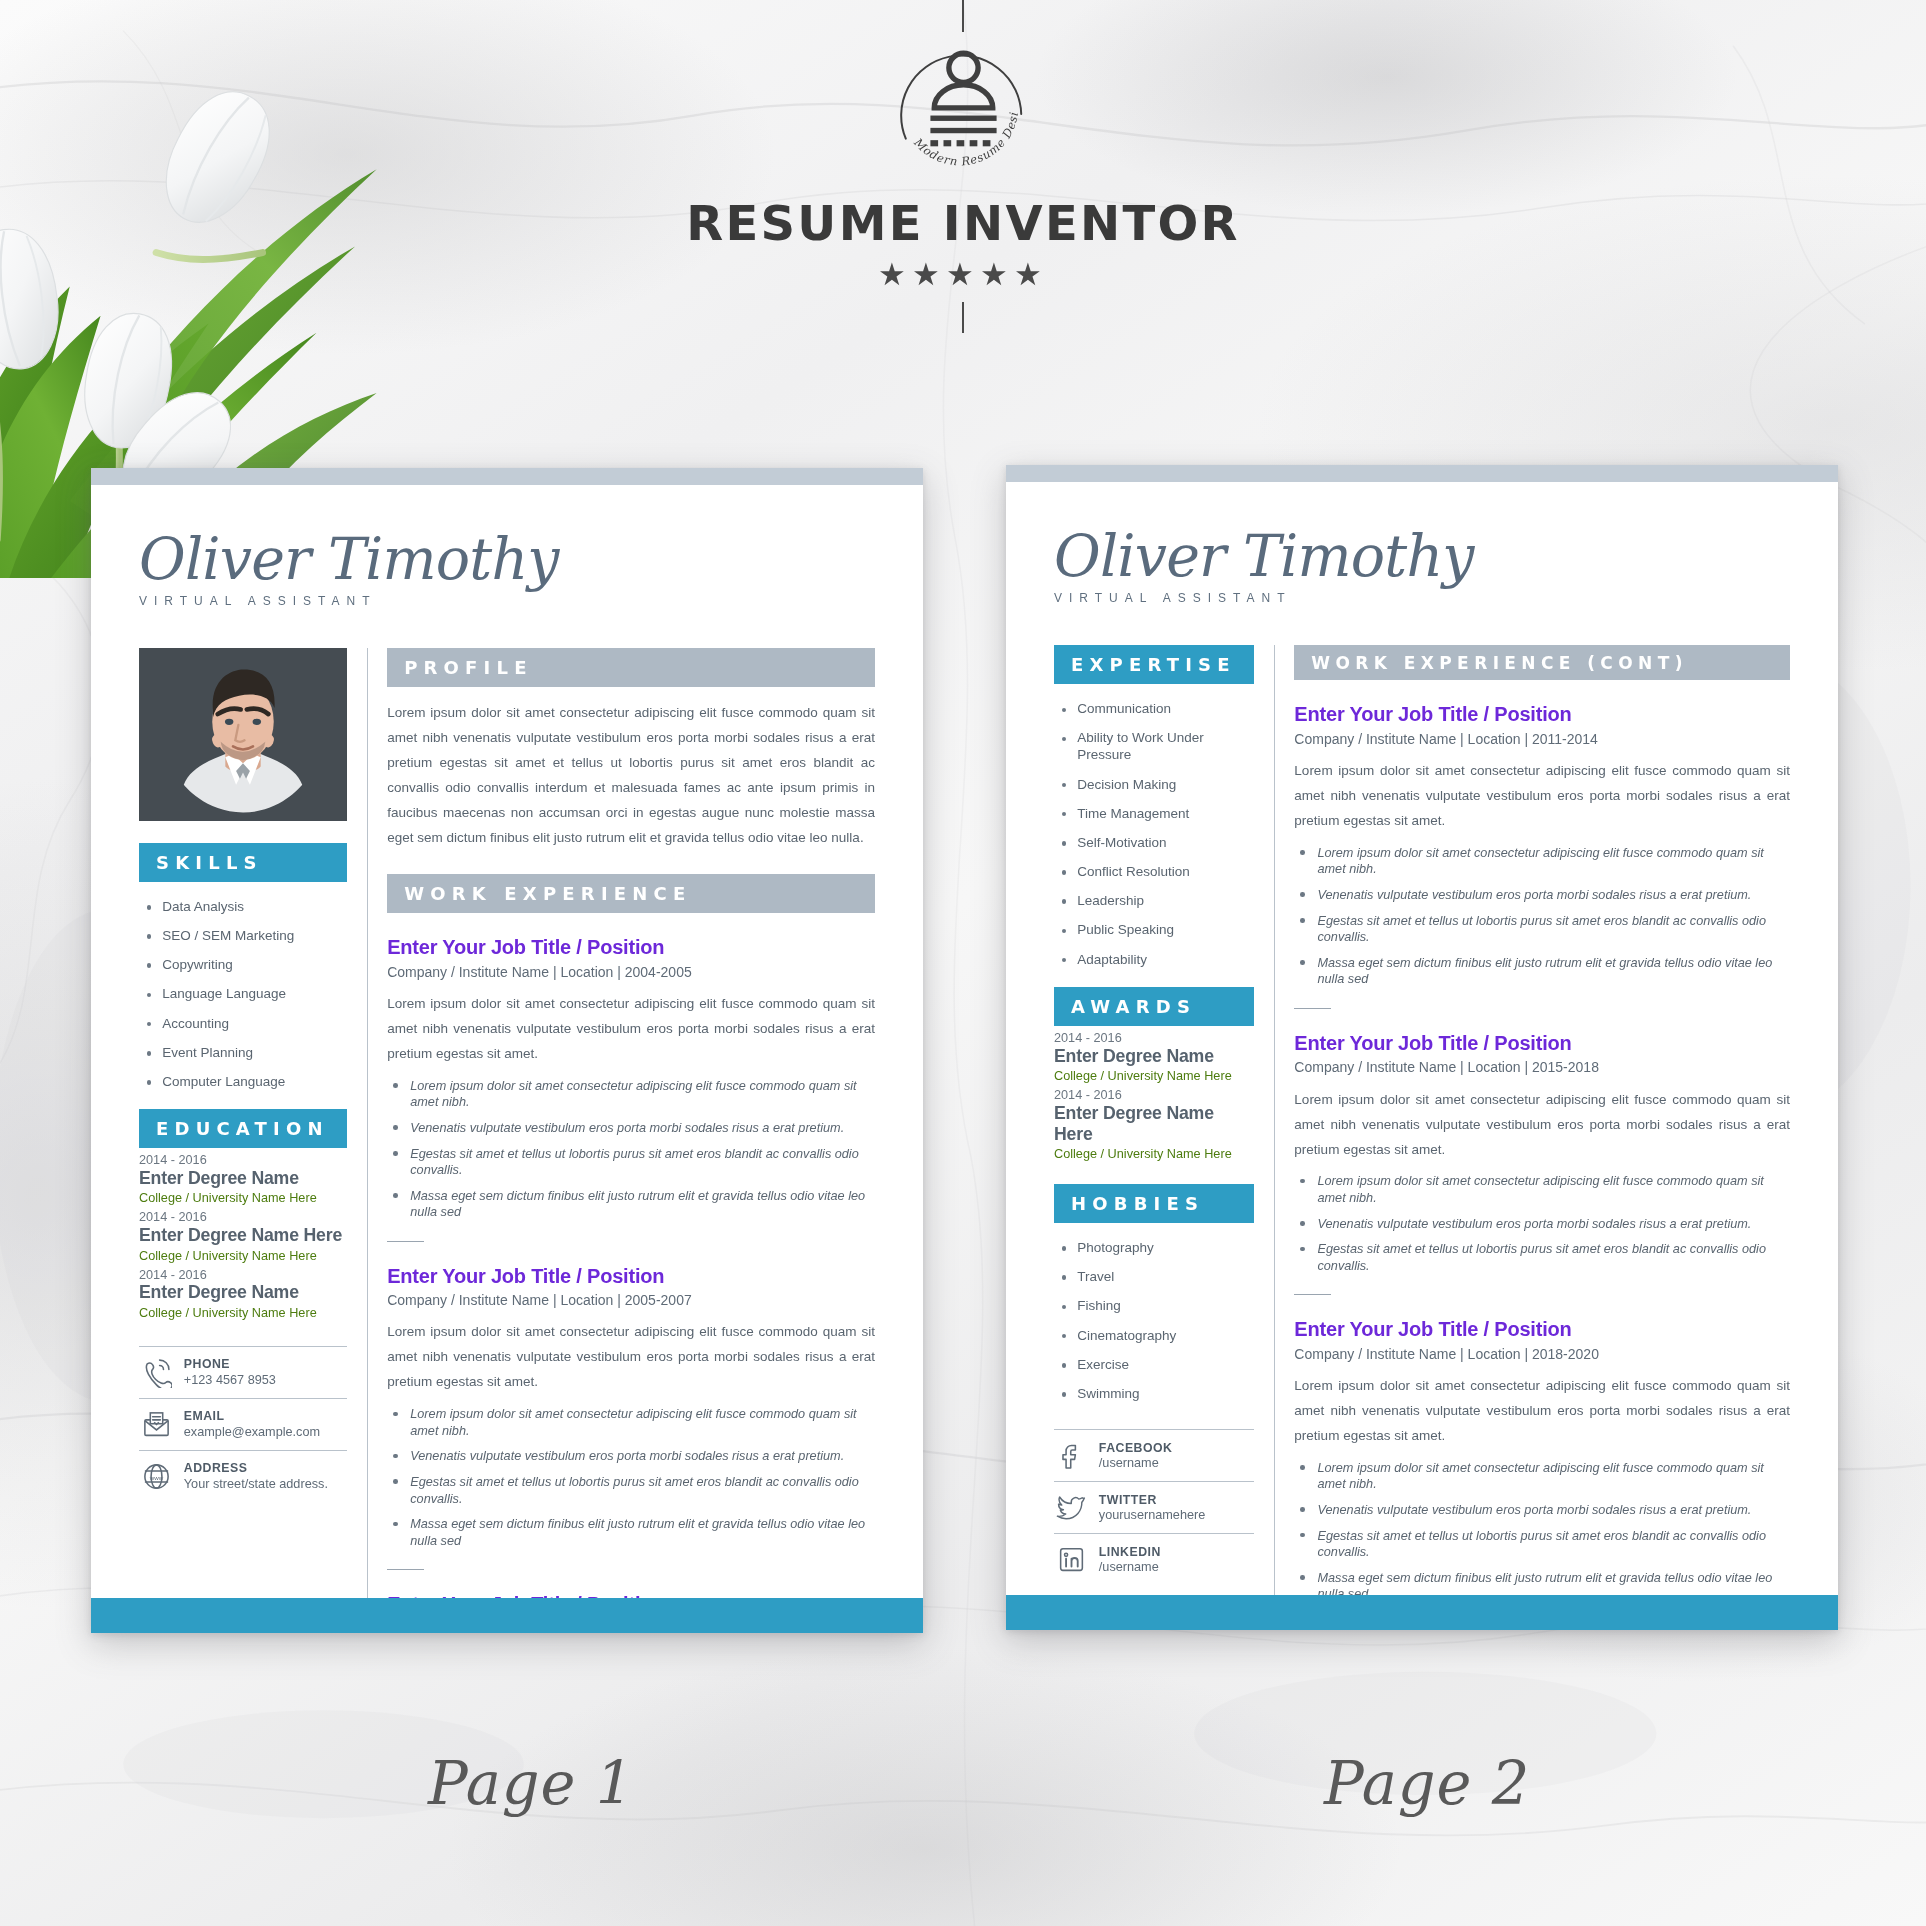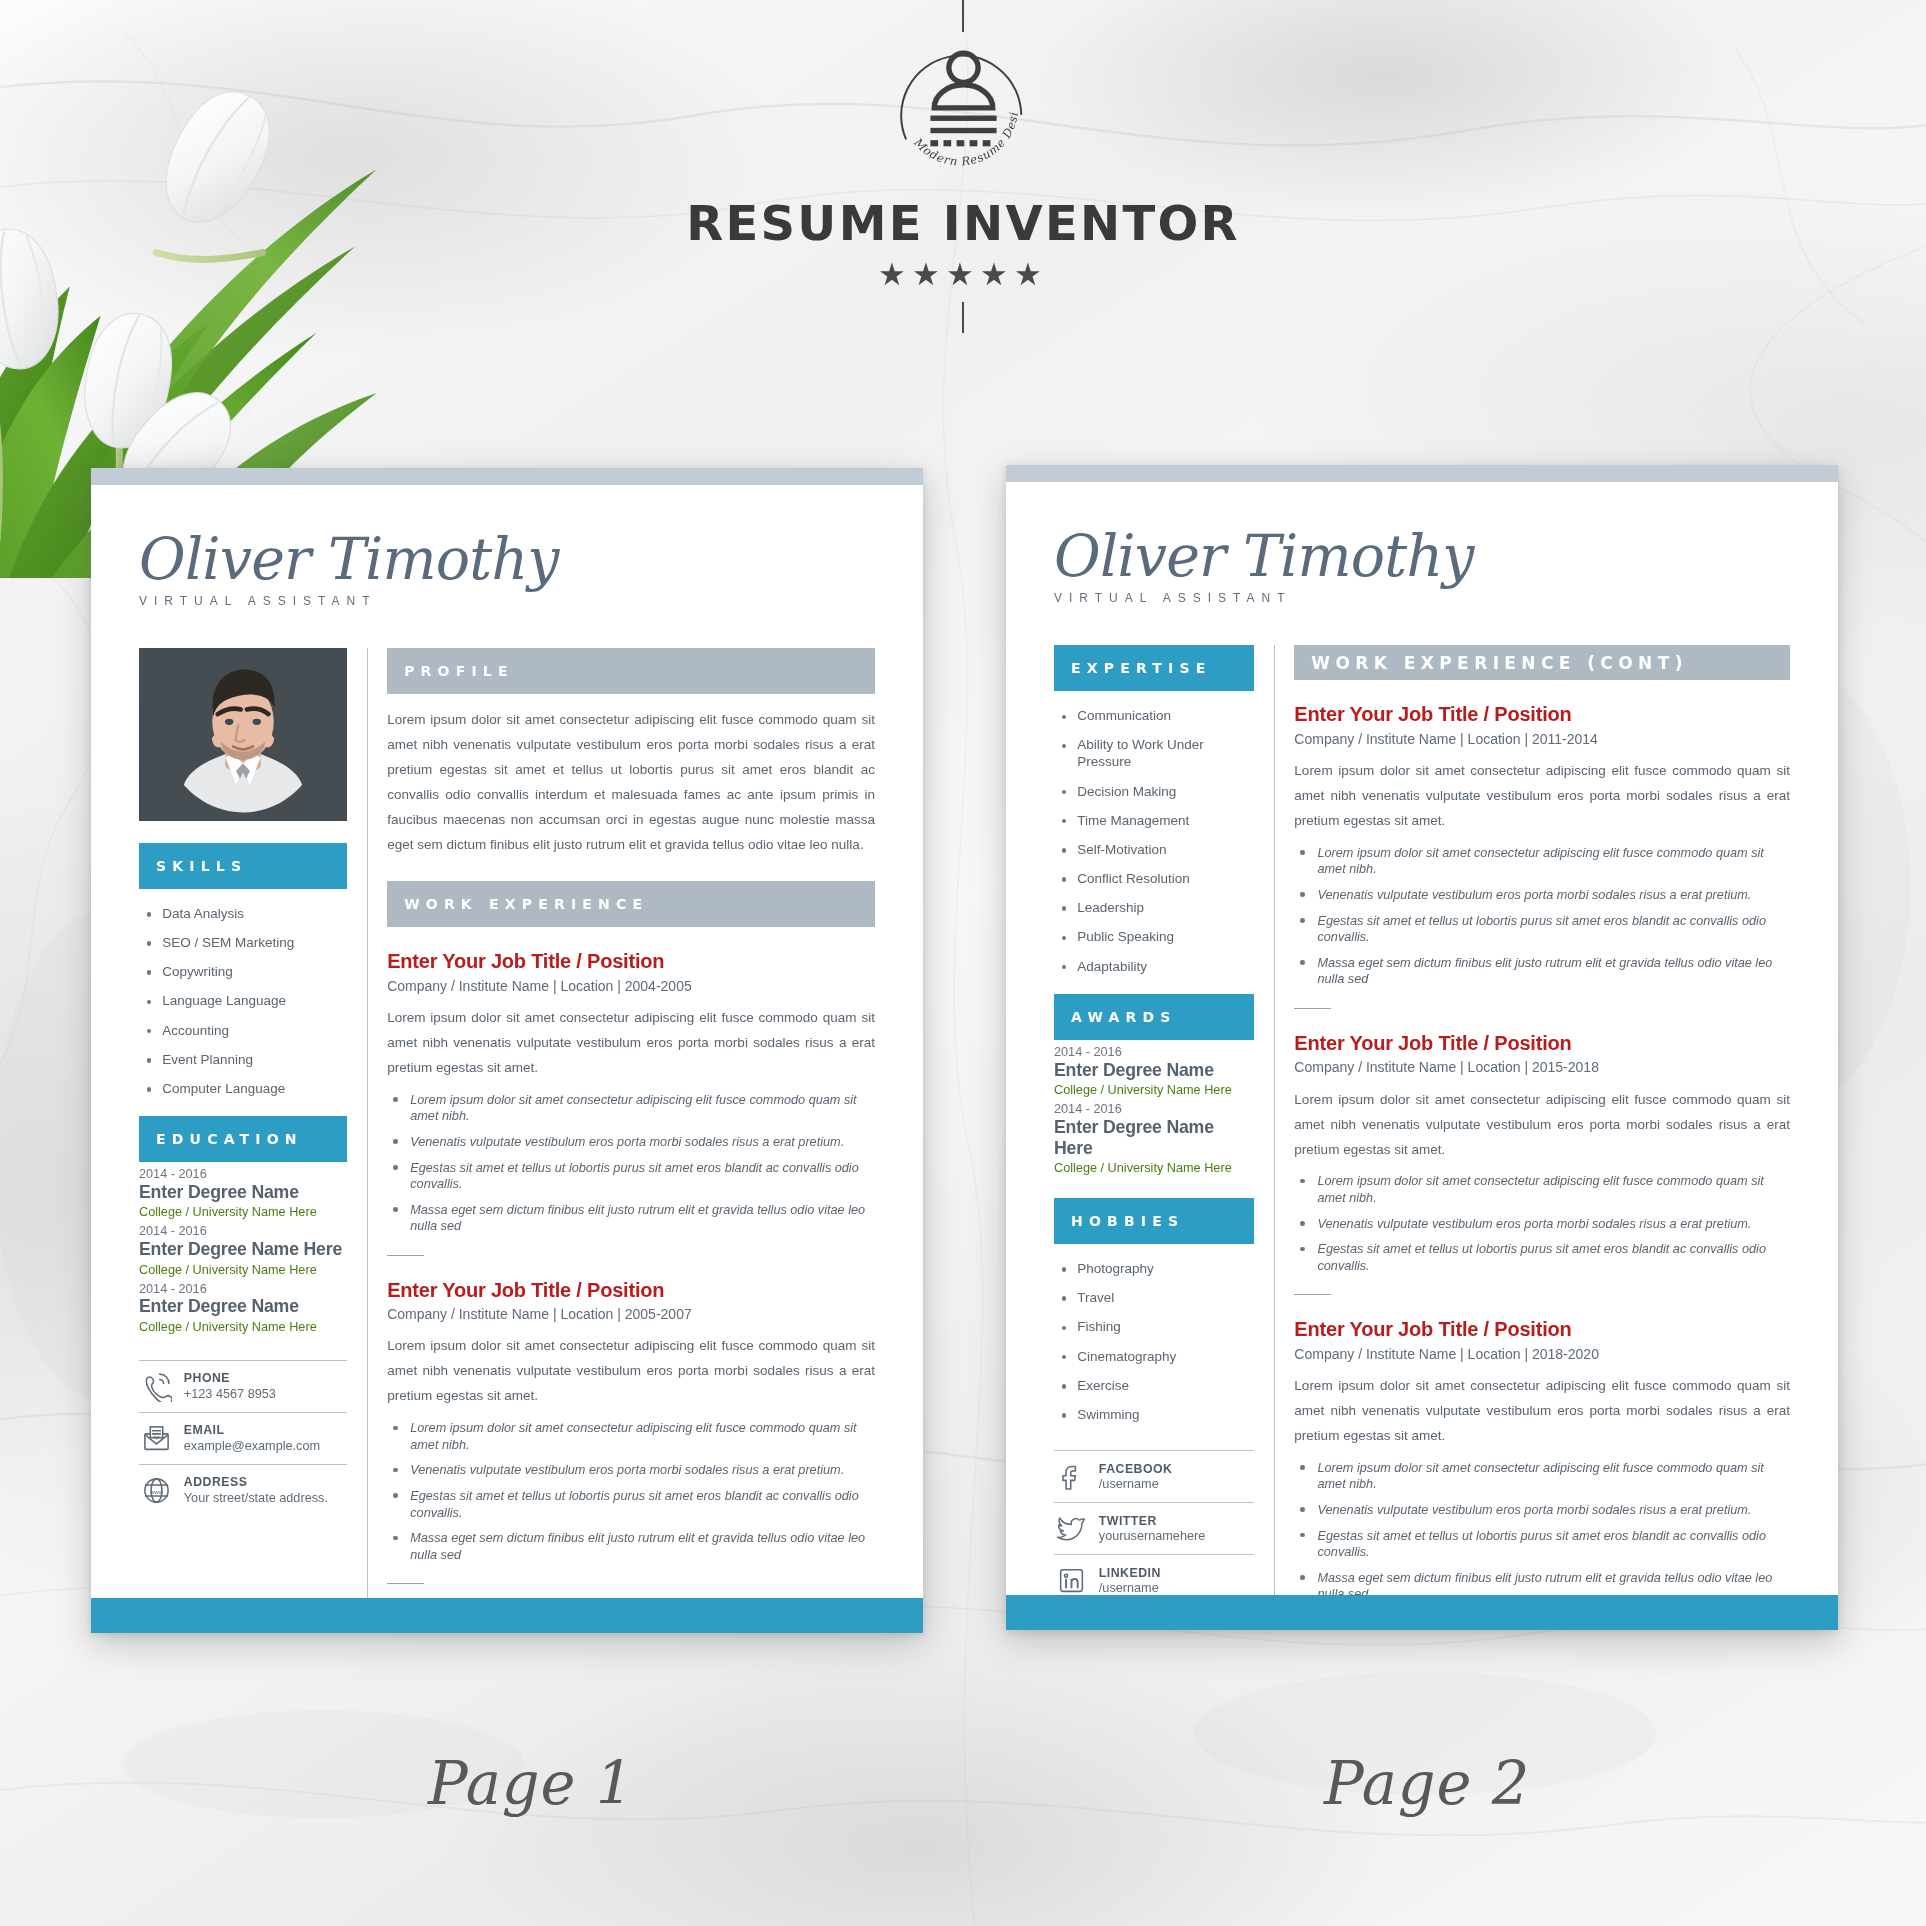--- a/index.html
+++ b/index.html
@@ -93,26 +93,26 @@
 
   
   .photo {
     width:208px; height:173px;
     background:linear-gradient(160deg,#5a6166 0%,#454c52 40%,#3d4449 100%);
     position:relative; overflow:hidden;
   }
 
   
   .bar {
-    height:46px;
+    height:39px;
     display:flex; align-items:center;
     padding-left:17px;
     color:#ffffff;
     font-weight:bold;
-    font-size:14px;
+    font-size:18px;
     letter-spacing:6.2px;
     font-family:"DejaVu Sans", sans-serif;
   }
   .bar-blue { background:#2e9dc4; }
   .bar-grey { background:#aeb9c4; }
   .bar-sm { font-size:17px; letter-spacing:5.4px; height:35px; }
 
   
   ul.dots { list-style:none; margin:17px 0 0 6.2px; }
   ul.dots li {
@@ -143,21 +143,21 @@
   .ctxt .cval   { font-size:12.7px; color:#5f6b77; margin-top:1.5px; }
 
   
   .ptext {
     font-size:13.5px; line-height:1.85; color:#5a6570;
     margin-top:14px; text-align:justify;
   }
 
   
   .job { margin-top:23px; }
-  .job .jtitle { font-size:20px; font-weight:bold; color:#b91c1c; letter-spacing:-0.2px; }
+  .job .jtitle { font-size:20px; font-weight:bold; color:#6d28d9; letter-spacing:-0.2px; }
   .job .jmeta  { font-size:14px; color:#5f6b77; margin-top:4.6px; }
   .job .jdesc  { font-size:13.5px; line-height:1.85; color:#5a6570; margin-top:12.3px; text-align:justify; }
   ul.jbul { list-style:none; margin:10.8px 0 0 4.6px; }
   ul.jbul li {
     font-size:12.7px; font-style:italic; color:#5a6570;
     line-height:1.3; margin-bottom:9.2px; padding-left:18.5px; position:relative;
   }
   ul.jbul li:before {
     content:""; position:absolute; left:1.5px; top:5.4px;
     width:4.6px; height:4.6px; border-radius:50%; background:#6c7884;

